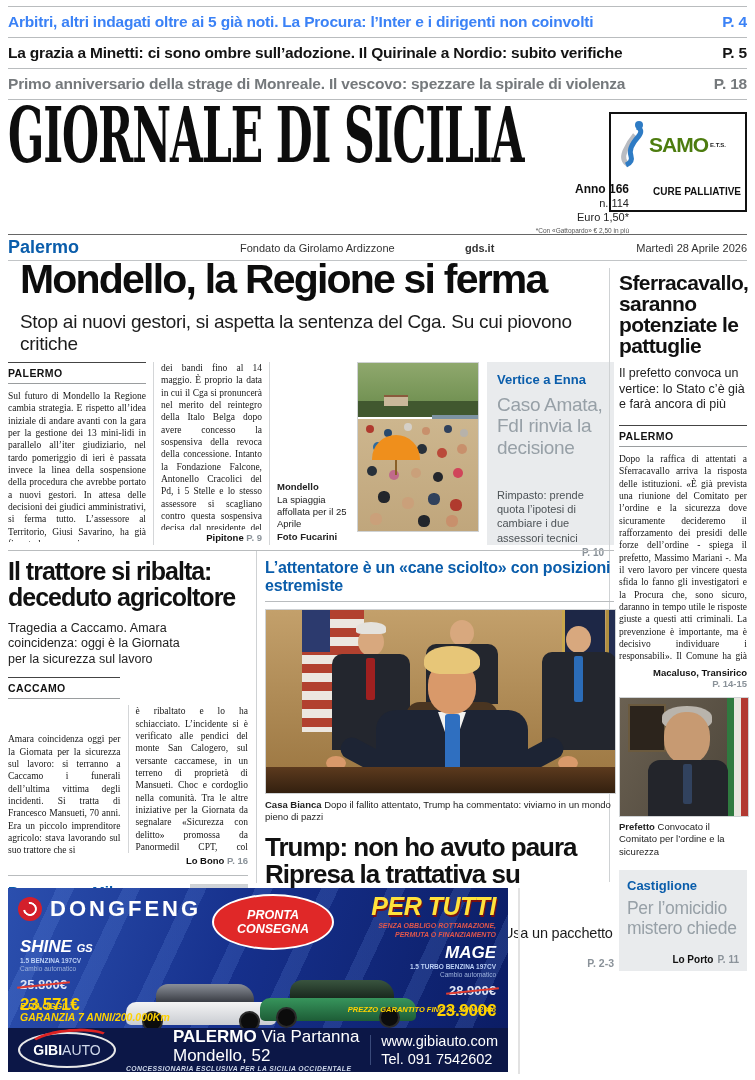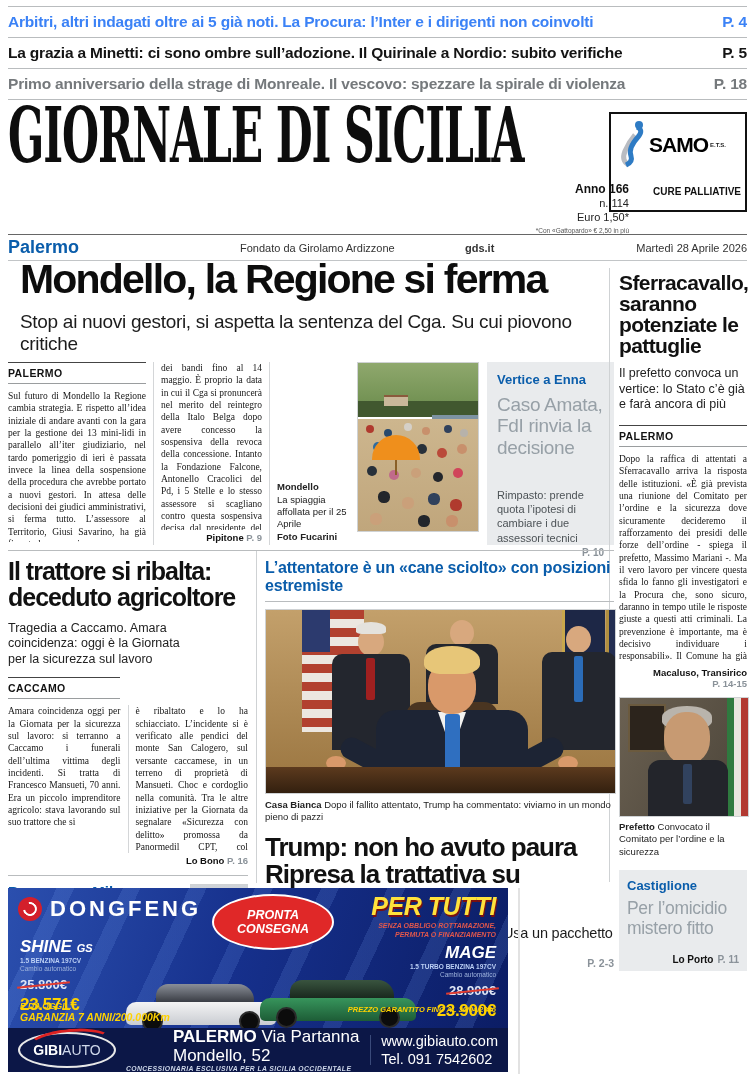--- a/index.html
+++ b/index.html
@@ -11,21 +11,21 @@
           border-bottom:1px solid #b9bcbe;font-weight:700;font-size:15.5px;letter-spacing:-.2px;}
   .c-blue{color:#3b82f6;} .c-black{color:#141414;} .c-gray{color:#75797c;}
   
   .masthead{position:absolute;top:100px;left:8px;right:8px;height:132px;}
   .mast-title{font-family:"DejaVu Serif",serif;font-weight:700;font-size:76px;line-height:.95;
               white-space:nowrap;display:inline-block;transform:scaleX(.56);transform-origin:left top;
               letter-spacing:-2px;color:#0d0d0d;}
   .samo-box{position:absolute;top:12px;right:0;width:126px;height:88px;border:2px solid #111;
             background:#fff;padding:4px;}
   .samo-row{display:flex;align-items:center;height:54px;}
-  .samo-name{color:#000000;font-weight:800;font-size:21px;letter-spacing:-1px;}
+  .samo-name{color:#4d7c0f;font-weight:800;font-size:21px;letter-spacing:-1px;}
   .samo-ets{color:#222;font-weight:700;font-size:6px;margin-left:2px;}
   .samo-sub{font-weight:800;font-size:10px;color:#111;text-align:right;margin-top:14px;}
   .anno-block{position:absolute;top:82px;right:118px;text-align:right;line-height:1.25;}
   .anno-1{font-weight:800;font-size:12px;} .anno-2,.anno-3{font-size:11px;color:#222;}
   .anno-4{font-size:6.5px;color:#555;margin-top:2px;}
   
   .dateline{position:absolute;top:234px;left:8px;right:8px;height:25px;border-top:1px solid #666;
             border-bottom:1px solid #c2c5c7;display:flex;align-items:center;}
   .dl-city{color:#0a5dab;font-weight:800;font-size:18px;width:232px;}
   .dl-found{font-size:11px;color:#333;width:225px;}
@@ -114,21 +114,21 @@
   .sb-body{height:212px;}
   .cast-box{background:#e9ebed;margin-top:12px;padding:8px 8px 6px;}
   .cast-title{font-size:17.5px;margin:6px 0 16px;}
   .cast-by{display:flex;justify-content:flex-end;gap:4px;font-size:10px;font-weight:800;}
   
   .band2{position:absolute;top:550px;left:8px;width:606px;height:332px;border-top:1px solid #b9bcbe;display:flex;}
   .b2-left{width:240px;padding-top:8px;}
   .b2-left h2{margin:0;font-size:25px;line-height:1.03;font-weight:800;letter-spacing:-1px;}
   .tr-deck{font-size:12.5px;line-height:1.25;color:#222;margin:10px 0 10px;width:180px;}
   .tr-cols{display:flex;height:148px;}
-  .tr-c1{flex:1;}
+  .tr-c1{flex:1;margin-top:28px;}
   .tr-c2{flex:1;margin-left:7px;padding-left:7px;}
   .milano{border-top:1px solid #b9bcbe;margin-top:9px;padding-top:7px;position:relative;padding-right:64px;min-height:86px;}
   .milano .kicker{font-size:15px;}
   .mil-title{font-size:16px;line-height:1.08;font-weight:800;letter-spacing:-.4px;margin:3px 0 7px;}
   .mil-deck{font-family:"Liberation Serif",serif;font-size:9.8px;line-height:1.3;text-align:justify;color:#161616;}
   .mil-page{text-align:right;font-weight:800;font-size:10px;color:#8a9299;margin-top:1px;}
   .b2-center{flex:1;margin-left:8px;padding-left:8px;padding-top:8px;border-left:1px solid #cfd2d4;}
   .att-kicker{font-size:16px;letter-spacing:-.2px;}
   .rule{height:1px;background:#b9bcbe;margin:6px 0 7px;}
   .trump-h{margin:10px 0 0;font-size:26px;line-height:1.05;font-weight:800;letter-spacing:-1px;}
@@ -297,21 +297,21 @@
       <div class="pp-head"></div>
       <div class="pp-suit"></div>
       <div class="pp-tie"></div>
     </div>
     <div class="cap" style="margin-top:4px">
       <b>Prefetto</b>
       <span>Convocato il Comitato per l’ordine e la sicurezza</span>
     </div>
     <div class="cast-box">
       <div class="kicker" style="font-size:13px">Castiglione</div>
-      <div class="graytitle cast-title">Per l’omicidio mistero fitto</div>
+      <div class="graytitle cast-title">Per l’omicidio mistero chiede</div>
       <div class="cast-by">
         <span>Lo Porto</span>
         <span class="pref">P. 11</span>
       </div>
     </div>
   </div>
 
   <div class="band2">
     <div class="b2-left">
       <h2>Il trattore si ribalta: deceduto agricoltore</h2>

